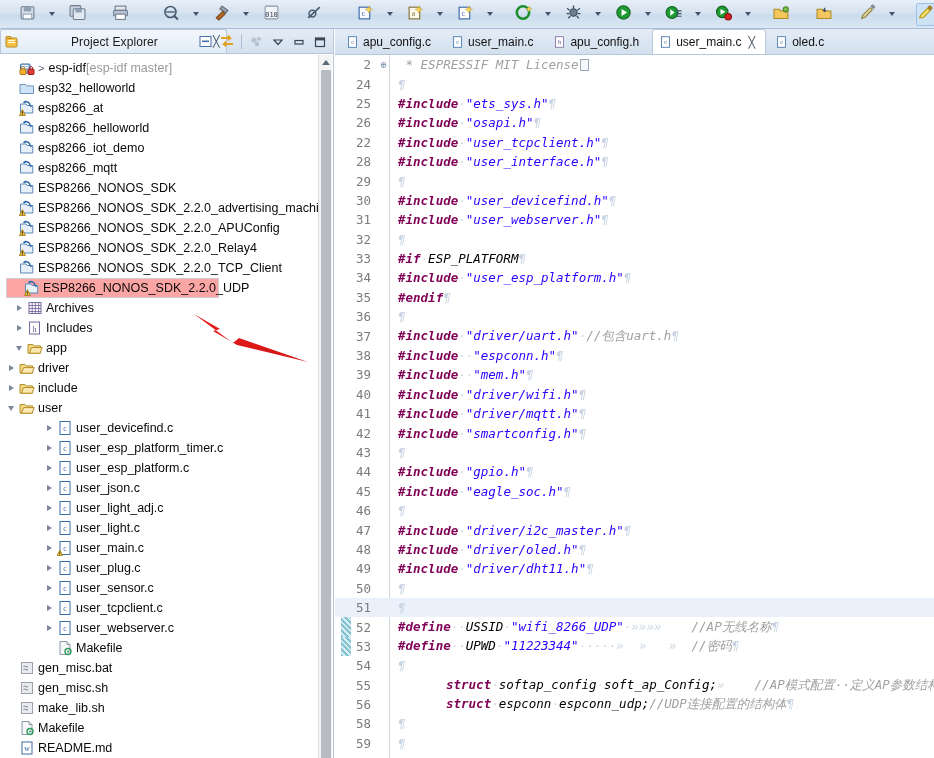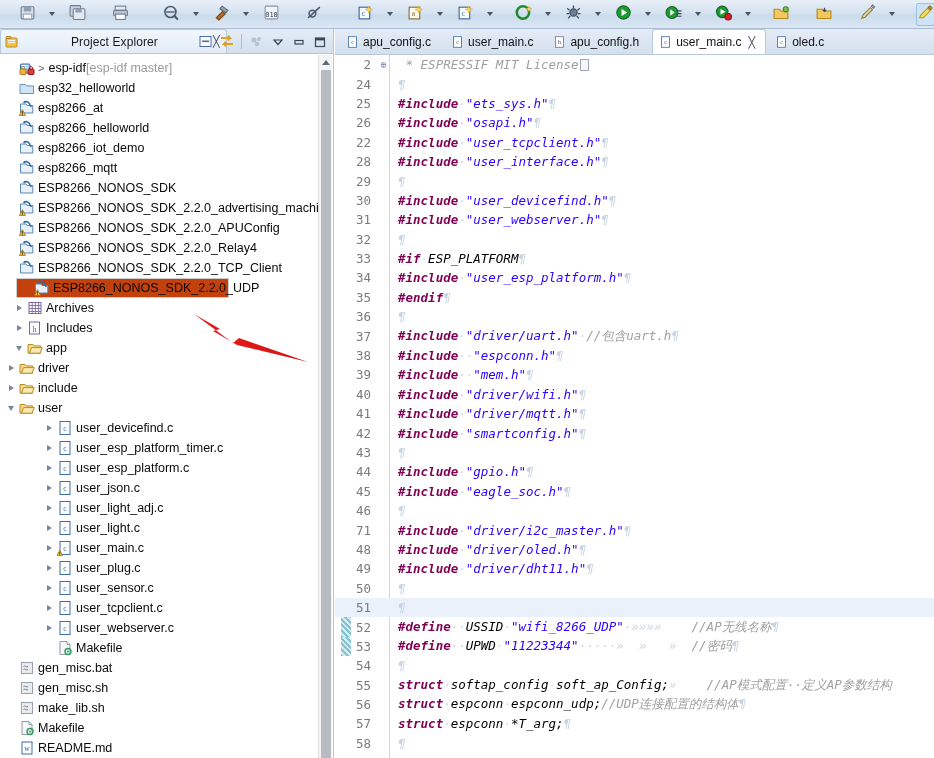--- a/index.html
+++ b/index.html
@@ -104,24 +104,24 @@
     padding-top: 3px;
   }
   .row {
     height: 20px;
     display: flex; align-items: center;
     white-space: nowrap;
     padding-left: 4px;
     position: relative;
   }
   .row.selected {
-    background: #c2410c;
+    background: #fca5a5;
     border: 1px solid #cfcfcf;
     height: 20px;
-    margin-left: 16px;
+    margin-left: 6px;
     padding-left: 2px;
     width: 213px;
   }
   .twisty {
     width: 14px; min-width: 14px; height: 14px;
     display: inline-flex; align-items: center; justify-content: center;
     color: #6d7a89;
     font-size: 9px;
   }
   .twisty.none { visibility: hidden; }
@@ -226,21 +226,21 @@
     width: 11px; min-width: 11px; text-align: center;
     color: #6e86a8; font-size: 10px;
   }
   .gutter-sep {
     position: absolute; left: 54px; top: 0; bottom: 0;
     width: 1px; background: #cfd6de;
   }
   .ctext { padding-left: 9px; font-style: italic; }
 
   .k-pre   { color: #7f0055; font-weight: bold; }   
-  .k-kw    { color: #7f0055; font-weight: bold; }   
+  .k-kw    { color: #7f0055; font-weight: bold; margin-left: 48px; }   
   .k-str   { color: #2a00ff; }
   .k-cmt   { color: #a0a0a0; }
   .k-plain { color: #000000; }
   .pilcrow { color: #c8d4e3; }
   .dotsp   { color: #cdd6e0; }
   .guill   { color: #cdd6e0; }
 
   
   #annot-arrow {
     position: absolute; left: 190px; top: 281px;
@@ -968,27 +968,26 @@
       <div class="cl"><span class="lnum">37</span><span class="fold"></span><span class="ctext"><span class="k-pre">#include</span><span class="dotsp">·</span><span class="k-str">"driver/uart.h"</span><span class="dotsp">·</span><span class="k-cmt">//包含uart.h</span><span class="pilcrow">¶</span></span></div>
       <div class="cl"><span class="lnum">38</span><span class="fold"></span><span class="ctext"><span class="k-pre">#include</span><span class="dotsp">··</span><span class="k-str">"espconn.h"</span><span class="pilcrow">¶</span></span></div>
       <div class="cl"><span class="lnum">39</span><span class="fold"></span><span class="ctext"><span class="k-pre">#include</span><span class="dotsp">··</span><span class="k-str">"mem.h"</span><span class="pilcrow">¶</span></span></div>
       <div class="cl"><span class="lnum">40</span><span class="fold"></span><span class="ctext"><span class="k-pre">#include</span><span class="dotsp">·</span><span class="k-str">"driver/wifi.h"</span><span class="pilcrow">¶</span></span></div>
       <div class="cl"><span class="lnum">41</span><span class="fold"></span><span class="ctext"><span class="k-pre">#include</span><span class="dotsp">·</span><span class="k-str">"driver/mqtt.h"</span><span class="pilcrow">¶</span></span></div>
       <div class="cl"><span class="lnum">42</span><span class="fold"></span><span class="ctext"><span class="k-pre">#include</span><span class="dotsp">·</span><span class="k-str">"smartconfig.h"</span><span class="pilcrow">¶</span></span></div>
       <div class="cl"><span class="lnum">43</span><span class="fold"></span><span class="ctext"><span class="pilcrow">¶</span></span></div>
       <div class="cl"><span class="lnum">44</span><span class="fold"></span><span class="ctext"><span class="k-pre">#include</span><span class="dotsp">·</span><span class="k-str">"gpio.h"</span><span class="pilcrow">¶</span></span></div>
       <div class="cl"><span class="lnum">45</span><span class="fold"></span><span class="ctext"><span class="k-pre">#include</span><span class="dotsp">·</span><span class="k-str">"eagle_soc.h"</span><span class="pilcrow">¶</span></span></div>
       <div class="cl"><span class="lnum">46</span><span class="fold"></span><span class="ctext"><span class="pilcrow">¶</span></span></div>
-      <div class="cl"><span class="lnum">71</span><span class="fold"></span><span class="ctext"><span class="k-pre">#include</span><span class="dotsp">·</span><span class="k-str">"driver/i2c_master.h"</span><span class="pilcrow">¶</span></span></div>
+      <div class="cl"><span class="lnum">47</span><span class="fold"></span><span class="ctext"><span class="k-pre">#include</span><span class="dotsp">·</span><span class="k-str">"driver/i2c_master.h"</span><span class="pilcrow">¶</span></span></div>
       <div class="cl"><span class="lnum">48</span><span class="fold"></span><span class="ctext"><span class="k-pre">#include</span><span class="dotsp">·</span><span class="k-str">"driver/oled.h"</span><span class="pilcrow">¶</span></span></div>
       <div class="cl"><span class="lnum">49</span><span class="fold"></span><span class="ctext"><span class="k-pre">#include</span><span class="dotsp">·</span><span class="k-str">"driver/dht11.h"</span><span class="pilcrow">¶</span></span></div>
       <div class="cl"><span class="lnum">50</span><span class="fold"></span><span class="ctext"><span class="pilcrow">¶</span></span></div>
       <div class="cl current"><span class="lnum">51</span><span class="fold"></span><span class="ctext"><span class="pilcrow">¶</span></span></div>
       <div class="cl"><div class="chgbar"></div><span class="lnum">52</span><span class="fold"></span><span class="ctext"><span class="k-pre">#define</span><span class="dotsp">··</span><span class="k-plain">USSID</span><span class="dotsp">·</span><span class="k-str">"wifi_8266_UDP"</span><span class="dotsp">·</span><span class="guill">»»»»</span><span class="k-plain">    </span><span class="k-cmt">//AP无线名称</span><span class="pilcrow">¶</span></span></div>
       <div class="cl"><div class="chgbar"></div><span class="lnum">53</span><span class="fold"></span><span class="ctext"><span class="k-pre">#define</span><span class="dotsp">··</span><span class="k-plain">UPWD</span><span class="dotsp">·</span><span class="k-str">"11223344"</span><span class="dotsp">·····</span><span class="guill">»</span><span class="k-plain">  </span><span class="guill">»</span><span class="k-plain">   </span><span class="guill">»</span><span class="k-plain">  </span><span class="k-cmt">//密码</span><span class="pilcrow">¶</span></span></div>
       <div class="cl"><span class="lnum">54</span><span class="fold"></span><span class="ctext"><span class="pilcrow">¶</span></span></div>
       <div class="cl"><span class="lnum">55</span><span class="fold"></span><span class="ctext"><span class="k-kw">struct</span><span class="dotsp">·</span><span class="k-plain">softap_config</span><span class="dotsp">·</span><span class="k-plain">soft_ap_Config;</span><span class="guill">»</span><span class="k-plain">    </span><span class="k-cmt">//AP模式配置··定义AP参数结构</span></span></div>
       <div class="cl"><span class="lnum">56</span><span class="fold"></span><span class="ctext"><span class="k-kw">struct</span><span class="dotsp">·</span><span class="k-plain">espconn</span><span class="dotsp">·</span><span class="k-plain">espconn_udp;</span><span class="k-cmt">//UDP连接配置的结构体</span><span class="pilcrow">¶</span></span></div>
-      <div class="cl"><span class="lnum">57</span><span class="fold"></span><span class="ctext"><span class="k-kw">struct</span><span class="dotsp">·</span><span class="k-plain">espconn</span><span class="dotsp">·</span><span class="k-plain">*T_arg;</span><span class="pilcrow">¶</span></span></div>
       <div class="cl"><span class="lnum">58</span><span class="fold"></span><span class="ctext"><span class="pilcrow">¶</span></span></div>
       <div class="cl"><span class="lnum">59</span><span class="fold"></span><span class="ctext"><span class="pilcrow">¶</span></span></div>
     </div>
 </div>
 
 </body></html>

